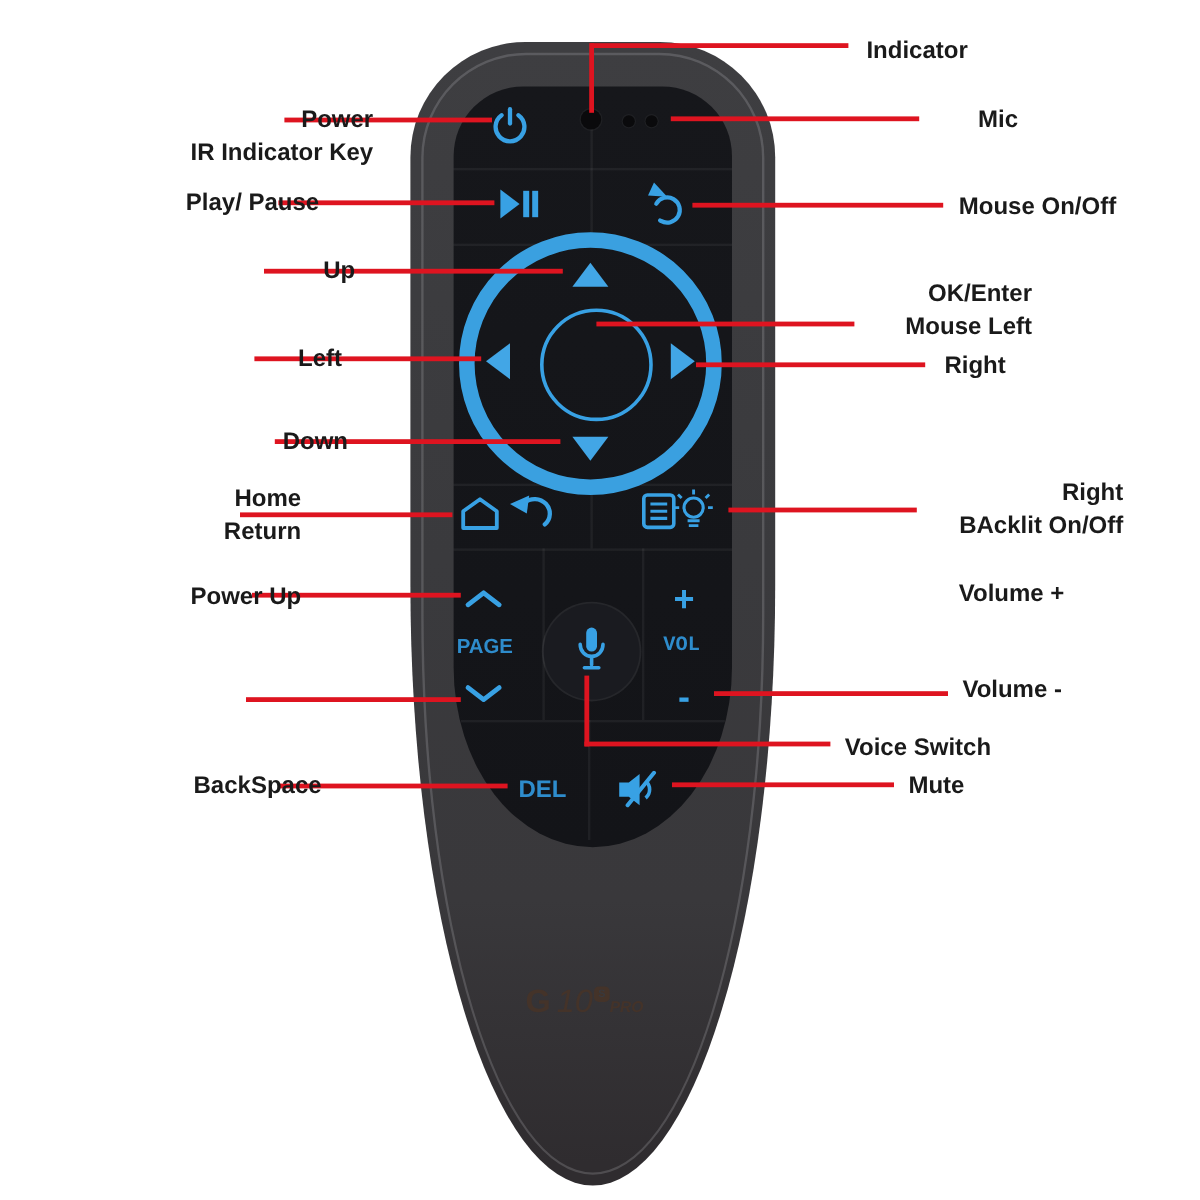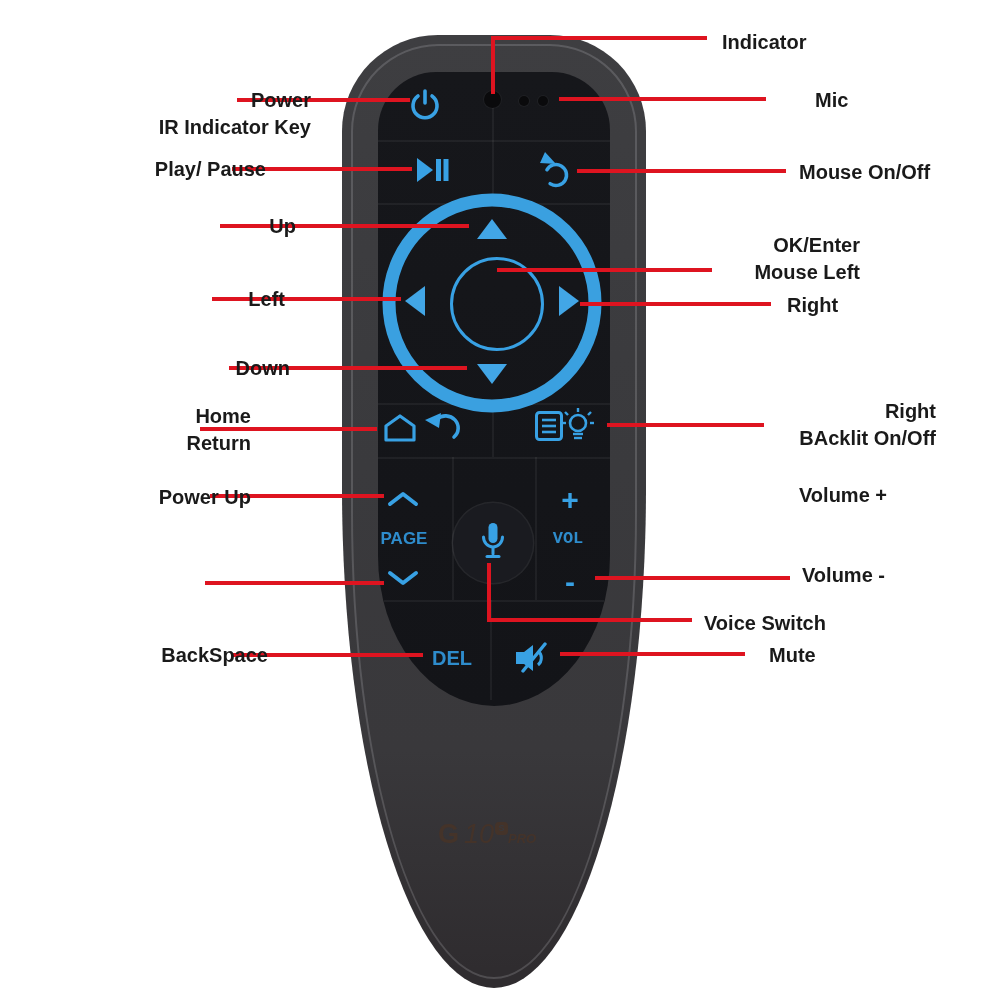--- a/index.html
+++ b/index.html
@@ -228,17 +228,17 @@
   </div>
   <div class="lbl" style="left:799px;top:482px;">
     <div>Volume +</div>
   </div>
   <div class="lbl" style="left:802px;top:562px;">
     <div>Volume -</div>
   </div>
   <div class="lbl" style="left:704px;top:610px;">
     <div>Voice Switch</div>
   </div>
-  <div class="lbl" style="left:757px;top:642px;margin-left:12px;">
+  <div class="lbl" style="left:757px;top:642px;">
     <div>Mute</div>
   </div>
 
 </div>
 
 </body></html>

